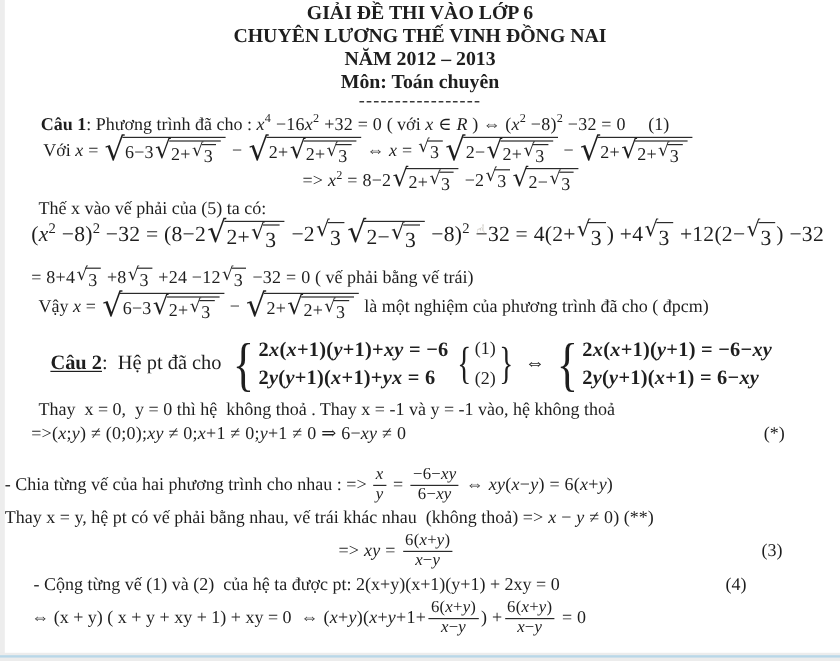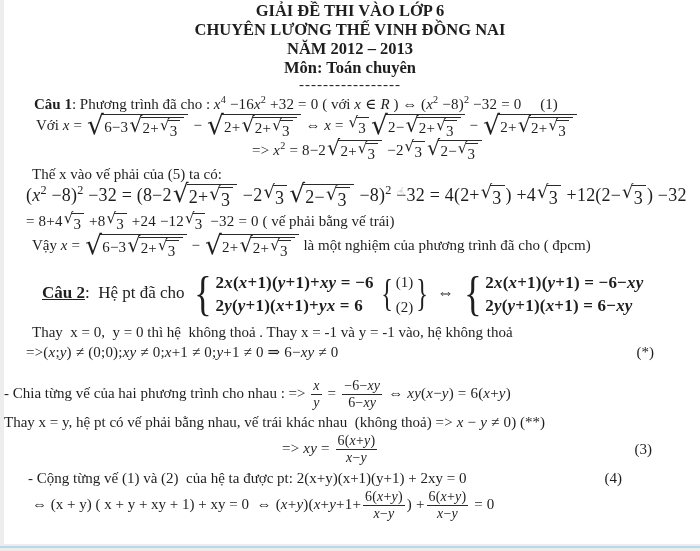--- a/index.html
+++ b/index.html
@@ -127,21 +127,21 @@
           </span> −8)<sup>2</sup> −32 = 4(2+<span class="sq">
             <span class="rad" style="font-size: 1em;">√</span>
             <span class="vin">3</span>
           </span>) +4<span class="sq">
             <span class="rad" style="font-size: 1em;">√</span>
             <span class="vin">3</span>
           </span> +12(2−<span class="sq">
             <span class="rad" style="font-size: 1em;">√</span>
             <span class="vin">3</span>
           </span>) −32</span></div>
-      <div class="line" style="padding-left: 22px; margin-top: 1px;"><span class="math">= 8+4<span class="sq">
+      <div class="line" style="padding-left: 22px; margin-top: 12px;"><span class="math">= 8+4<span class="sq">
             <span class="rad" style="font-size: 1em;">√</span>
             <span class="vin">3</span>
           </span> +8<span class="sq">
             <span class="rad" style="font-size: 1em;">√</span>
             <span class="vin">3</span>
           </span> +24 −12<span class="sq">
             <span class="rad" style="font-size: 1em;">√</span>
             <span class="vin">3</span>
           </span> −32 = 0</span><span class="txt"> ( vế phải bằng vế trái)</span></div>
       <div class="line" style="padding-left: 28px; margin-top: 1px;"><span class="txt">Vậy </span><span class="math"><i>x</i> = <span class="sq">
@@ -191,21 +191,21 @@
           </span> = <span class="fr">
             <span class="nu">−6−<i>xy</i></span>
             <span class="de">6−<i>xy</i></span>
           </span> ⇔ <i>xy</i>(<i>x</i>−<i>y</i>) = 6(<i>x</i>+<i>y</i>)</span></div>
       <div class="line" style="margin-top: 1px;"><span class="txt">Thay x = y, hệ pt có vế phải bằng nhau, vế trái khác nhau&nbsp; (không thoả) </span><span class="math">=&gt; <i>x</i> − <i>y</i> ≠ 0</span><span class="txt">) (**)</span></div>
       <div class="line" style="padding-left: 278px; margin-top: 1px;"><span class="math">=&gt; <i>xy</i> = <span class="fr">
             <span class="nu">6(<i>x</i>+<i>y</i>)</span>
             <span class="de"><i>x</i>−<i>y</i></span>
           </span></span><span class="tag" style="right: 48px;">(3)</span></div>
       <div class="line" style="padding-left: 24px; margin-top: 2px;"><span class="txt">- Cộng từng vế (1) và (2)&nbsp; của hệ ta được pt: 2(x+y)(x+1)(y+1) + 2xy = 0</span><span class="tag" style="right: 78px;">(4)</span></div>
-      <div class="line" style="padding-left: 8px; margin-top: 1px; margin-left: 20px;"><span class="txt">⇔ (x + y) ( x + y + xy + 1) + xy = 0&nbsp; </span><span class="math">⇔ (<i>x</i>+<i>y</i>)(<i>x</i>+<i>y</i>+1+<span class="fr">
+      <div class="line" style="padding-left: 22px; margin-top: 1px;"><span class="txt">⇔ (x + y) ( x + y + xy + 1) + xy = 0&nbsp; </span><span class="math">⇔ (<i>x</i>+<i>y</i>)(<i>x</i>+<i>y</i>+1+<span class="fr">
             <span class="nu">6(<i>x</i>+<i>y</i>)</span>
             <span class="de"><i>x</i>−<i>y</i></span>
           </span>) +<span class="fr">
             <span class="nu">6(<i>x</i>+<i>y</i>)</span>
             <span class="de"><i>x</i>−<i>y</i></span>
           </span> = 0</span></div>
     </main>
 
   <span class="hand">☝</span>
 

